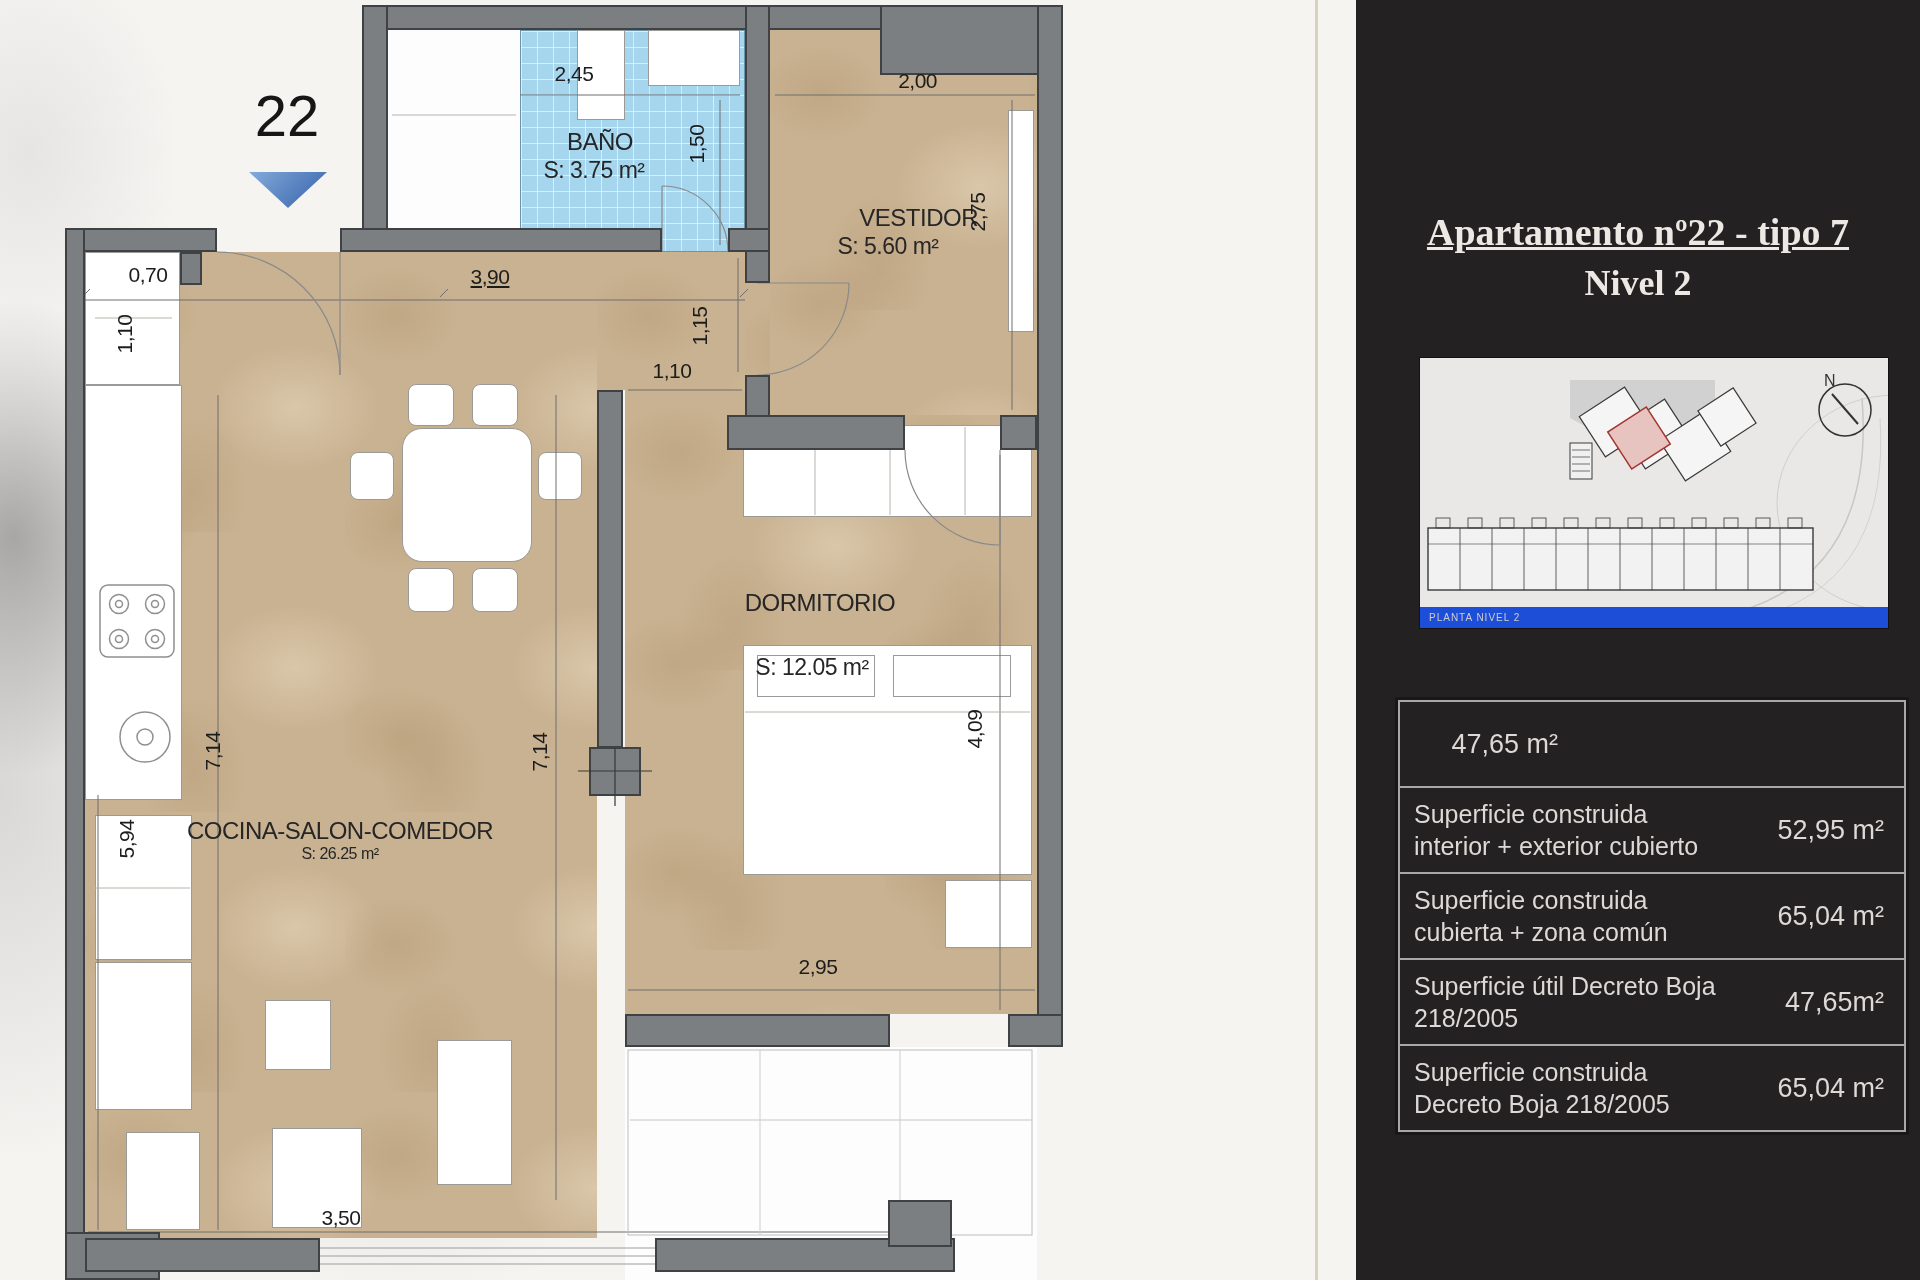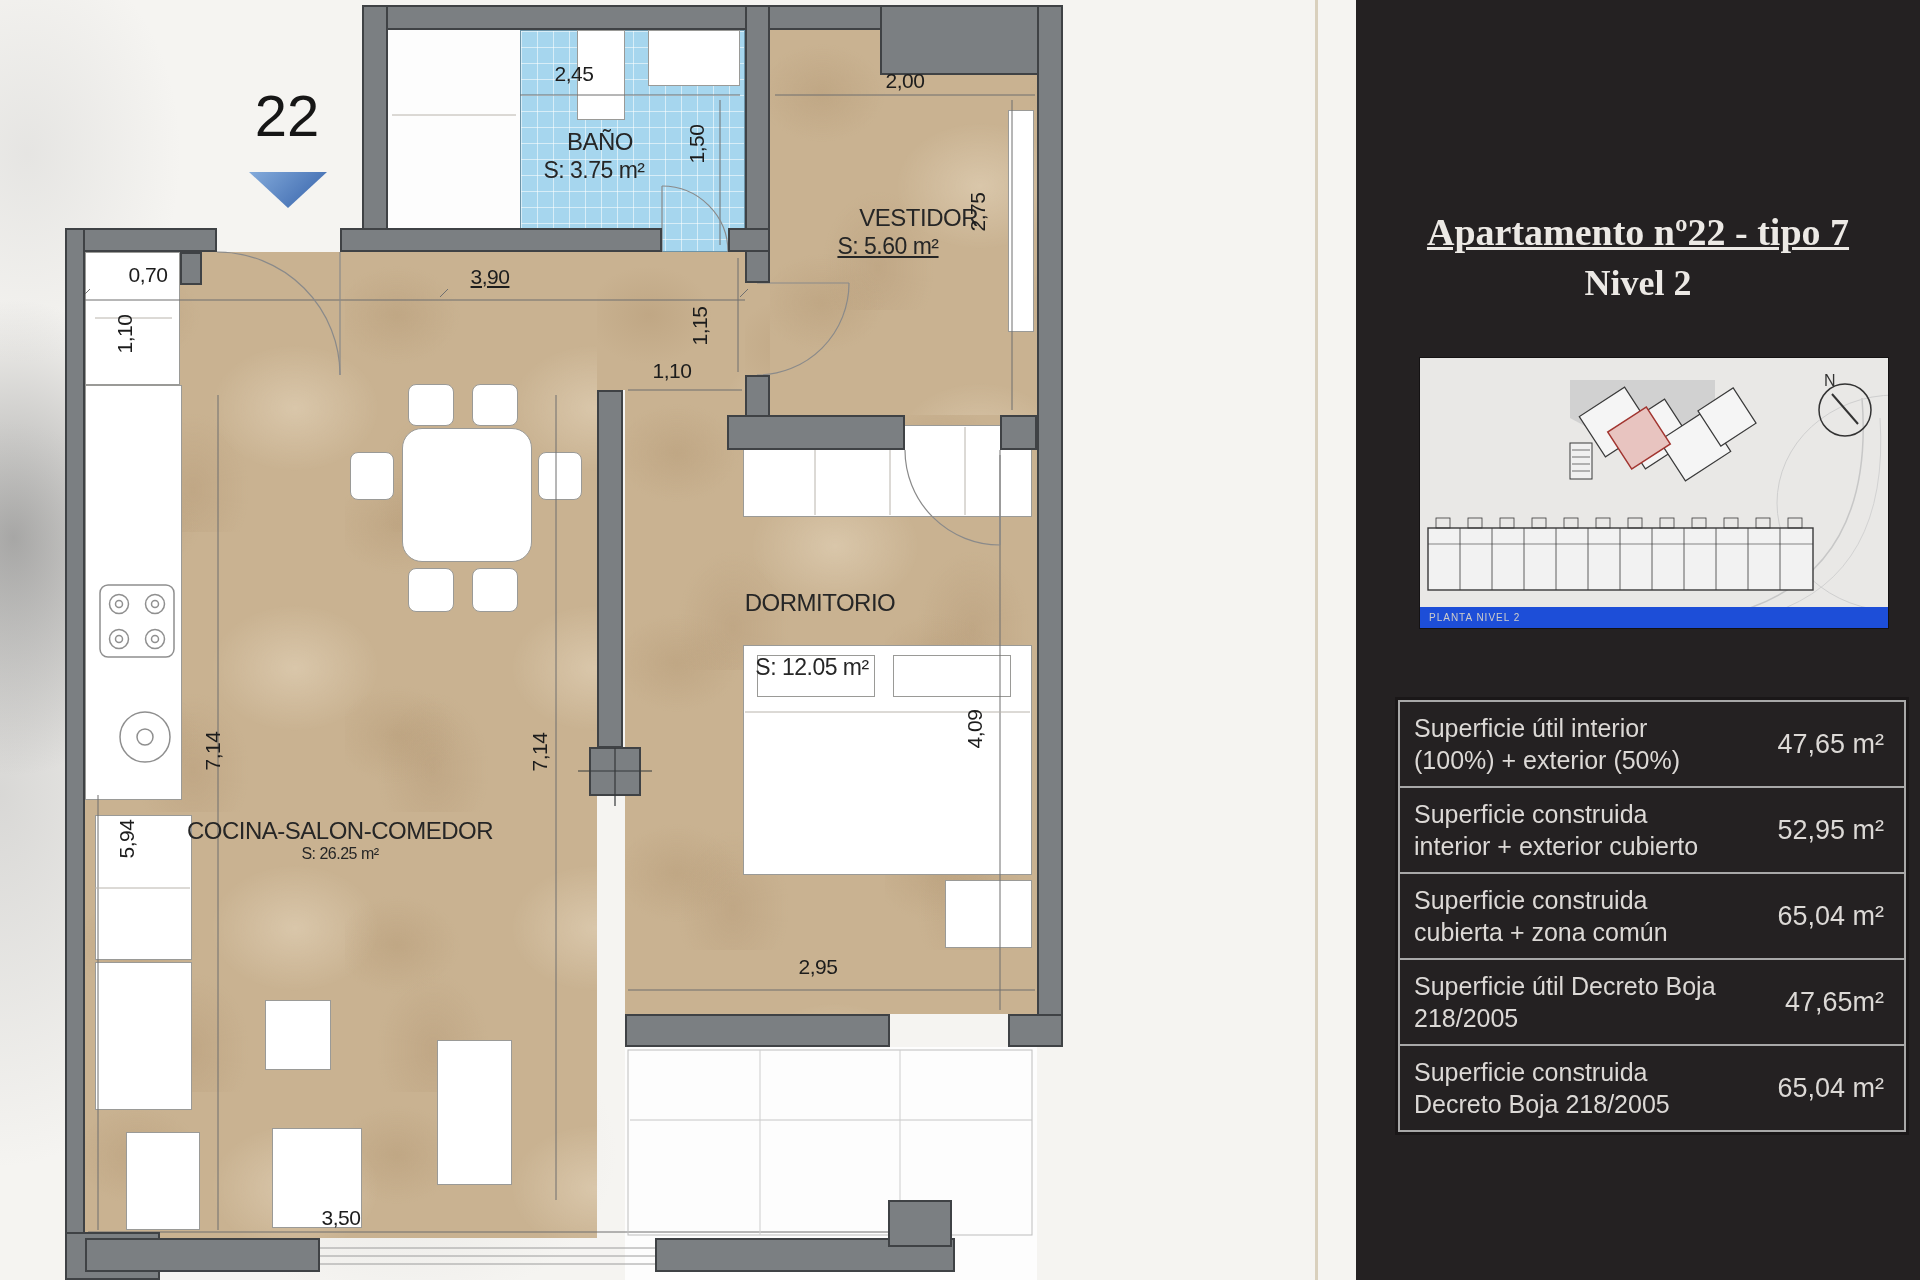--- a/index.html
+++ b/index.html
@@ -193,29 +193,29 @@
   <div class="wall" style="left:655px;top:1238px;width:300px;height:34px;"></div>
   <div class="wall" style="left:180px;top:252px;width:22px;height:33px;"></div>
   <div class="wall" style="left:888px;top:1200px;width:64px;height:47px;"></div>
 
   <div class="unit-number" style="left:227px;top:82px;">22</div>
   <div class="entry-arrow" style="left:249px;top:172px;"></div>
 
   <div class="room-label" style="left:510px;top:128px;width:180px;">BAÑO</div>
   <div class="area-label" style="left:504px;top:157px;width:180px;font-size:23px;">S: 3.75 m²</div>
   <div class="room-label" style="left:798px;top:204px;width:180px;text-align:right;">VESTIDOR</div>
-  <div class="area-label" style="left:798px;top:233px;width:180px;font-size:23px;text-decoration:underline;">S: 5.60 m²</div>
+  <div class="area-label" style="left:798px;top:233px;width:180px;font-size:23px;">S: 5.60 m²</div>
   <div class="room-label" style="left:730px;top:589px;width:180px;">DORMITORIO</div>
   <div class="area-label" style="left:722px;top:618px;width:180px;font-size:23px;margin-top:36px;">S: 12.05 m²</div>
   <div class="room-label" style="left:180px;top:817px;width:320px;">COCINA-SALON-COMEDOR</div>
   <div class="area-label" style="left:180px;top:845px;width:320px;font-size:16px;">S: 26.25 m²</div>
 
   <div class="dim" style="left:542px;top:62px;">2,45</div>
   <div class="dim rot" style="left:665px;top:132px;">1,50</div>
-  <div class="dim" style="left:873px;top:69px;">2,00</div>
+  <div class="dim" style="left:873px;top:69px;text-align:right;">2,00</div>
   <div class="dim rot" style="left:946px;top:200px;">2,75</div>
   <div class="dim" style="left:116px;top:263px;">0,70</div>
   <div class="dim rot" style="left:93px;top:322px;">1,10</div>
   <div class="dim" style="left:458px;top:265px;text-decoration:underline;">3,90</div>
   <div class="dim rot" style="left:668px;top:314px;">1,15</div>
   <div class="dim" style="left:640px;top:359px;">1,10</div>
   <div class="dim rot" style="left:181px;top:739px;">7,14</div>
   <div class="dim rot" style="left:508px;top:740px;">7,14</div>
   <div class="dim rot" style="left:95px;top:827px;">5,94</div>
   <div class="dim rot" style="left:943px;top:717px;">4,09</div>
@@ -266,24 +266,20 @@
       </g>
       <circle cx="425" cy="52" r="26" fill="none" stroke="#333" stroke-width="1.5"></circle>
       <path d="M412 36 L438 66" stroke="#333" stroke-width="2"></path>
       <text x="404" y="28" font-size="16" fill="#333" font-family="Liberation Sans, sans-serif">N</text>
     </svg>
     <div class="siteplan-caption">PLANTA NIVEL 2</div>
   </div>
 
   <div class="area-table">
     <div class="area-row">
-      <div class="row-label">
-        <div>Superficie útil interior</div>
-        <div>(100%) + exterior (50%)</div>
-      </div>
       <div class="row-value">47,65 m²</div>
     </div>
     <div class="area-row">
       <div class="row-label">
         <div>Superficie construida</div>
         <div>interior + exterior cubierto</div>
       </div>
       <div class="row-value">52,95 m²</div>
     </div>
     <div class="area-row">

